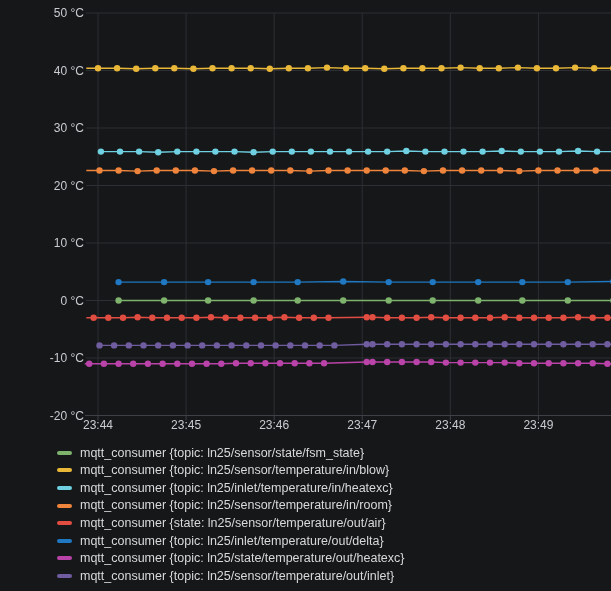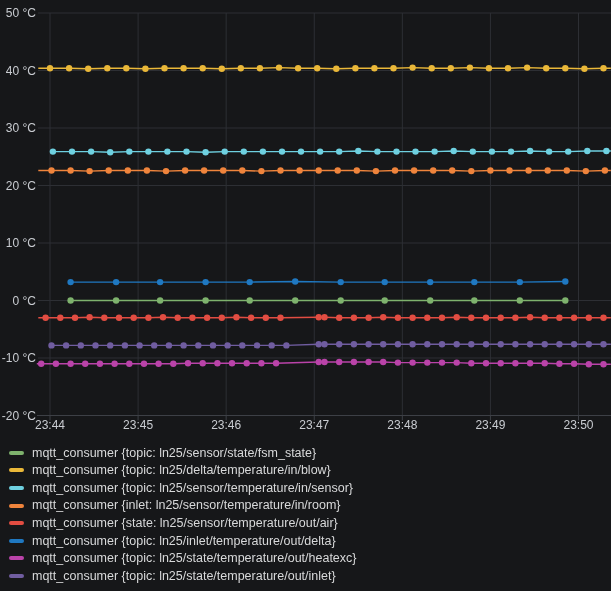--- a/index.html
+++ b/index.html
@@ -2,21 +2,21 @@
 <html><head>
 <meta charset="utf-8">
 <style>
   html,body{margin:0;padding:0;}
   body{
     width:611px;height:591px;overflow:hidden;
     background:#161719;
     font-family:"Liberation Sans",sans-serif;
     -webkit-font-smoothing:antialiased;
   }
-  .panel{position:relative;width:535px;height:591px;}
+  .panel{position:relative;width:535px;height:591px;margin-left:48px;}
   #chart{display:block;cursor:crosshair;}
   #legend{padding:3px 16px 0 9px;}
   .legend-row{
     display:flex;align-items:center;height:17.6px;cursor:pointer;
     white-space:nowrap;
   }
   .legend-swatch{
     display:inline-block;width:15px;height:4px;border-radius:2px;
     margin-right:8px;flex:0 0 auto;
   }
@@ -323,40 +323,40 @@
         <circle cx="603.5" cy="344.2" r="3.2" fill="#705DA0"></circle>
       </g>
     </svg>
   <div id="legend">
       <div class="legend-row">
         <span class="legend-swatch" style="background: rgb(126, 178, 109);"></span>
         <span class="legend-label">mqtt_consumer {topic: ln25/sensor/state/fsm_state}</span>
       </div>
       <div class="legend-row">
         <span class="legend-swatch" style="background: rgb(234, 184, 57);"></span>
-        <span class="legend-label">mqtt_consumer {topic: ln25/delta/temperature/in/blow}</span>
+        <span class="legend-label">mqtt_consumer {topic: ln25/sensor/temperature/in/blow}</span>
       </div>
       <div class="legend-row">
         <span class="legend-swatch" style="background: rgb(110, 208, 224);"></span>
-        <span class="legend-label">mqtt_consumer {topic: ln25/sensor/temperature/in/sensor}</span>
+        <span class="legend-label">mqtt_consumer {topic: ln25/inlet/temperature/in/heatexc}</span>
       </div>
       <div class="legend-row">
         <span class="legend-swatch" style="background: rgb(239, 132, 60);"></span>
-        <span class="legend-label">mqtt_consumer {inlet: ln25/sensor/temperature/in/room}</span>
+        <span class="legend-label">mqtt_consumer {topic: ln25/sensor/temperature/in/room}</span>
       </div>
       <div class="legend-row">
         <span class="legend-swatch" style="background: rgb(226, 77, 66);"></span>
         <span class="legend-label">mqtt_consumer {state: ln25/sensor/temperature/out/air}</span>
       </div>
       <div class="legend-row">
         <span class="legend-swatch" style="background: rgb(31, 120, 193);"></span>
         <span class="legend-label">mqtt_consumer {topic: ln25/inlet/temperature/out/delta}</span>
       </div>
       <div class="legend-row">
         <span class="legend-swatch" style="background: rgb(186, 67, 169);"></span>
         <span class="legend-label">mqtt_consumer {topic: ln25/state/temperature/out/heatexc}</span>
       </div>
       <div class="legend-row">
         <span class="legend-swatch" style="background: rgb(112, 93, 160);"></span>
-        <span class="legend-label">mqtt_consumer {topic: ln25/state/temperature/out/inlet}</span>
+        <span class="legend-label">mqtt_consumer {topic: ln25/sensor/temperature/out/inlet}</span>
       </div>
     </div>
 </div>
 
 </body></html>

